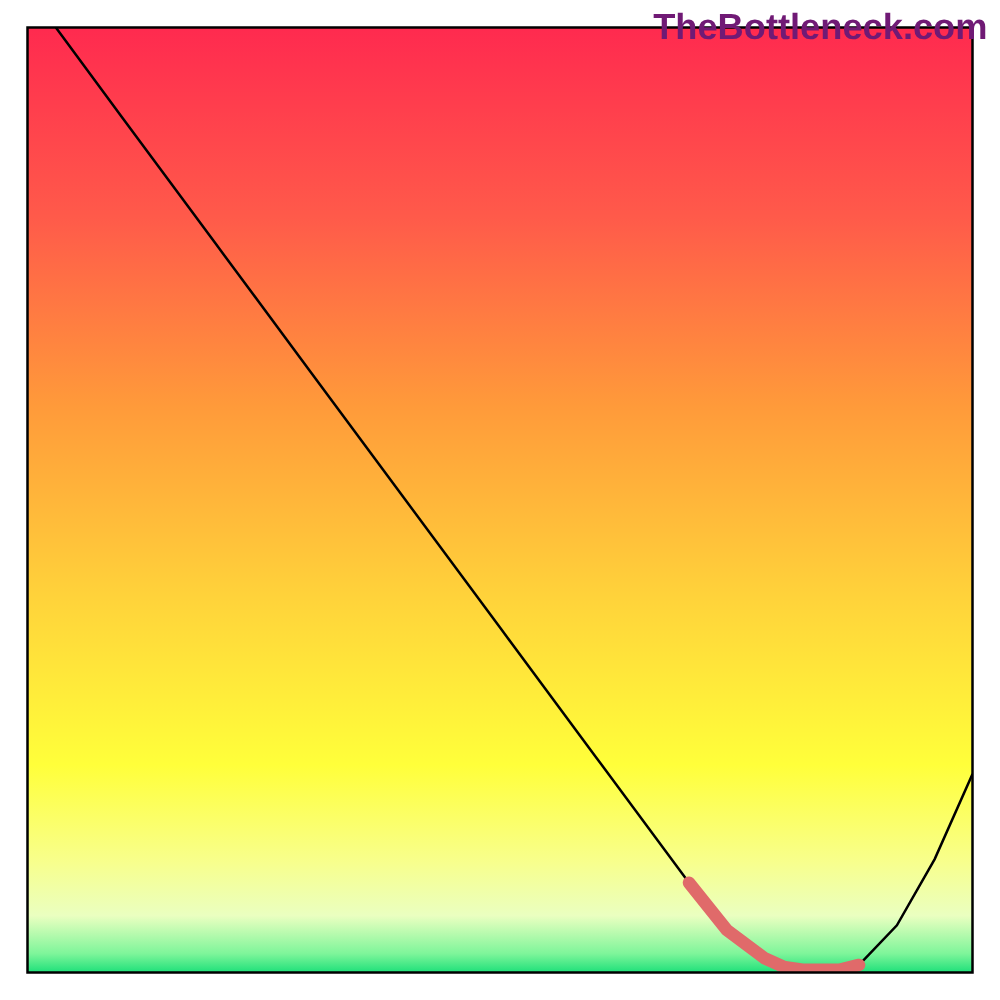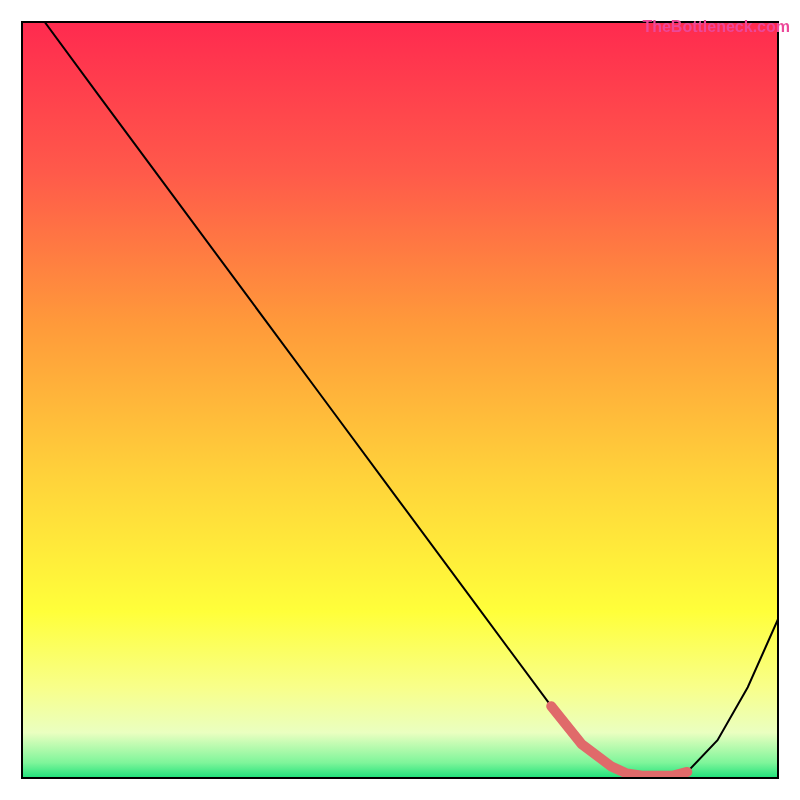--- a/index.html
+++ b/index.html
@@ -13,25 +13,24 @@
   }
   .chart-container {
     position: relative;
     width: 800px;
     height: 800px;
   }
   .watermark {
     position: absolute;
     top: 6px;
     right: 10px;
-    font-size: 16px;
+    font-size: 29px;
     font-weight: 600;
-    color: #ec4899;
+    color: #701a75;
     z-index: 10;
-    margin-top: 12px;
   }
   svg {
     display: block;
   }
 </style>
 </head>
 <body>
 
 <div class="chart-container">
 

